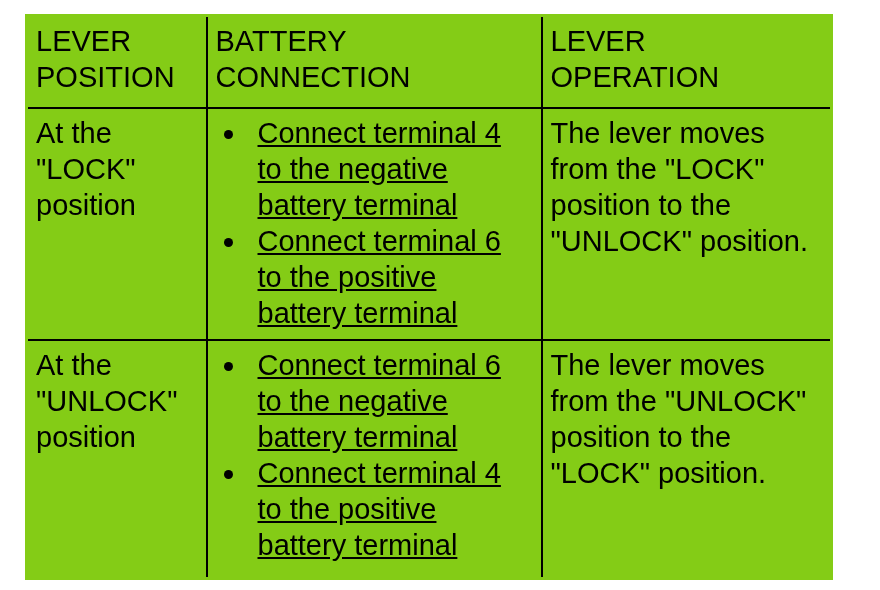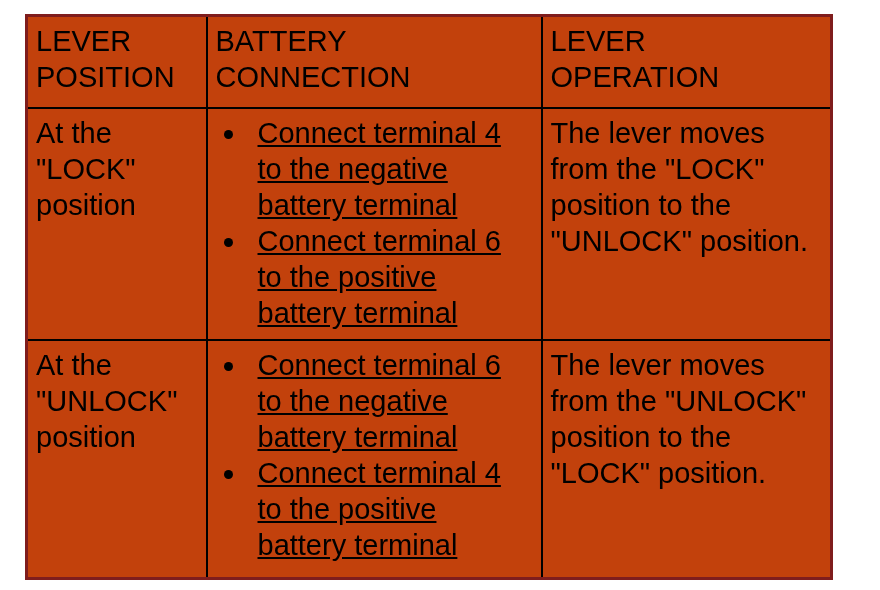--- a/index.html
+++ b/index.html
@@ -21,22 +21,22 @@
     height: 590px;
   }
 
   table.spec-table {
     position: absolute;
     left: 25px;
     top: 14px;
     width: 805px;
     border-collapse: collapse;
     table-layout: fixed;
-    border: 3px solid #7f1d1d;
-    background: #c2410c;
+    border: 3px solid #84cc16;
+    background: #84cc16;
   }
 
   table.spec-table col.c1 { width: 180px; }
   table.spec-table col.c2 { width: 335px; }
   table.spec-table col.c3 { width: 290px; }
 
   table.spec-table td {
     border: 0;
     border-right: 2px solid #000000;
     border-bottom: 2px solid #000000;

